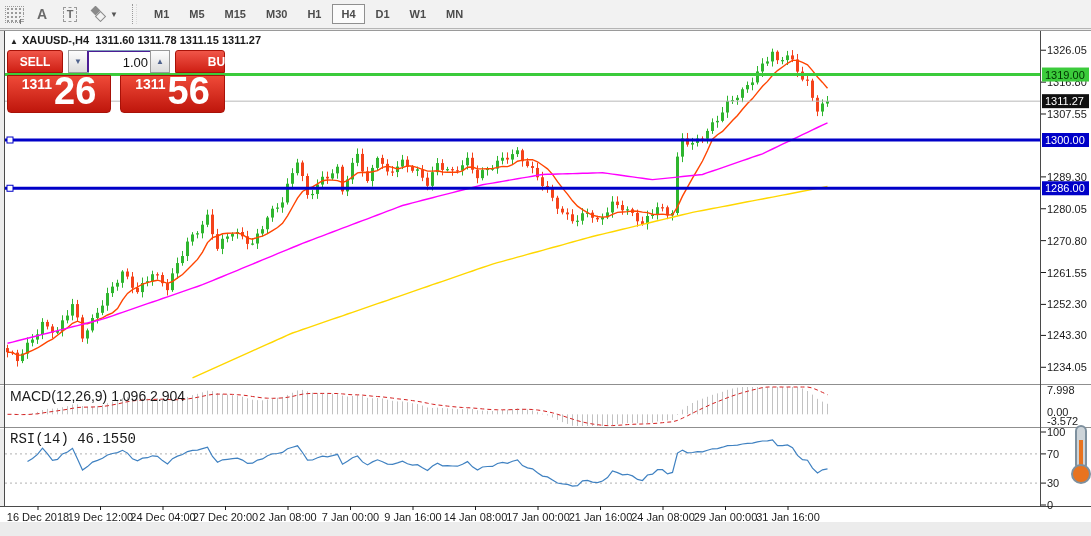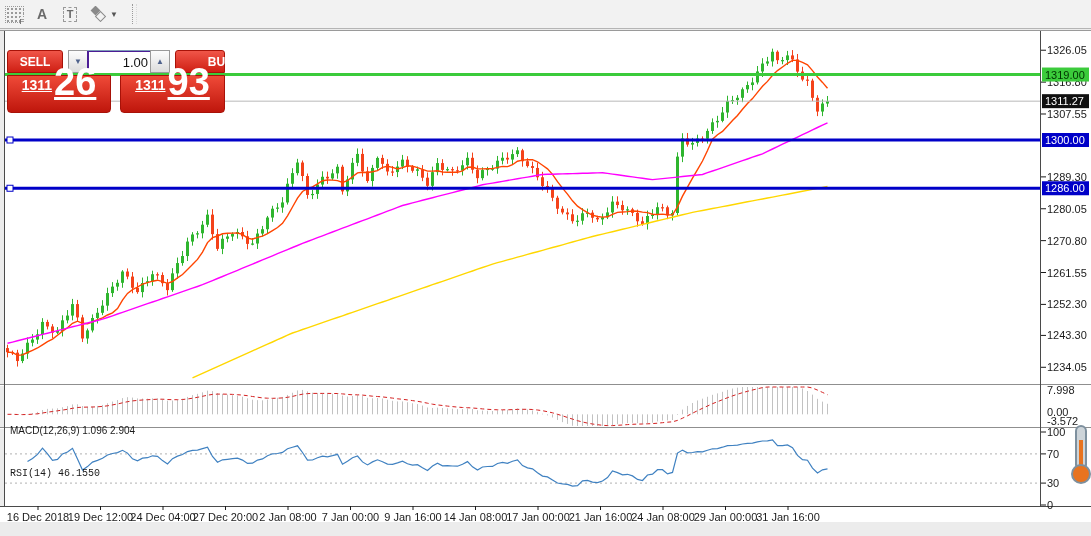--- a/index.html
+++ b/index.html
@@ -39,29 +39,29 @@
     background:linear-gradient(#fdfdfd,#dcdcdc);display:flex;align-items:center;justify-content:center;
     font-size:8px;color:#4f628c;}
   .stepper.down{left:61px;}
   .stepper.up{left:143px;}
   .vol-box{position:absolute;left:80px;top:0;width:63px;height:23px;box-sizing:border-box;
     border:1px solid #7f9db9;border-left:none;border-right:none;background:#4c1d95;}
   .vol-box input{width:57px;height:19px;margin:1px 0 0 2px;border:none;outline:none;text-align:right;
     font-size:13px;font-family:"Liberation Sans",sans-serif;color:#111;}
   .big-quote{position:absolute;top:25px;height:38px;color:#fff;
     background:linear-gradient(#ef4a38,#bf160c);border:1px solid #a81208;border-radius:0 0 4px 4px;
-    box-sizing:border-box;display:flex;align-items:flex-end;justify-content:center;padding-bottom:15px;cursor:default;text-decoration:underline;}
+    box-sizing:border-box;display:flex;align-items:flex-start;justify-content:center;padding-bottom:15px;cursor:default;}
   .big-quote.sell{left:0;width:104px;}
   .big-quote.buy{left:113px;width:105px;}
   .bq-small{font-size:14px;font-weight:bold;margin:0 2px 4px 0;}
   .bq-big{font-size:38px;font-weight:bold;line-height:30px;}
 
   .annotation{position:absolute;left:650px;top:287px;font-size:19px;
     font-family:"DejaVu Serif",serif;z-index:4;}
-  .pane-label{position:absolute;font-size:10px;color:#1a1a1a;z-index:4;margin-top:37px;}
+  .pane-label{position:absolute;font-size:14px;color:#1a1a1a;z-index:4;}
   #macd-label{left:10px;top:388px;}
   #rsi-label{left:10px;top:431px;font-family:Liberation Mono, monospace;}
 
   .thermo{position:absolute;left:1069px;top:424px;z-index:7;}
 </style>
 </head>
 <body>
 
 <div class="screen">
 
@@ -76,42 +76,56 @@
         <span class="icon-t">T</span>
       </div>
     <div class="tb-icon" style="width:34px;">
       <svg width="20" height="16" viewBox="0 0 20 16">
         <rect x="4" y="1" width="7" height="7" transform="rotate(45 7.5 4.5)" fill="#8a8a8a"></rect>
         <rect x="9" y="7" width="7" height="7" transform="rotate(45 12.5 10.5)" fill="none" stroke="#8a8a8a"></rect>
       </svg>
         <span class="caret">▼</span>
     </div>
     <div class="tb-sep"></div>
+    <div id="tf-holder" style="display:flex;">
+        <div class="tf">M1</div>
+        <div class="tf">M5</div>
+        <div class="tf">M15</div>
+        <div class="tf">M30</div>
+        <div class="tf">H1</div>
+        <div class="tf active">H4</div>
+        <div class="tf">D1</div>
+        <div class="tf">W1</div>
+        <div class="tf">MN</div>
+      </div>
   </div>
 
   <div class="chart-window"></div>
 
+  <div class="symbol-header">
+    <span class="tri">▲</span><span>XAUUSD-,H4</span>&nbsp;&nbsp;<span>1311.60 1311.78 1311.15 1311.27</span>
+  </div>
 
   <div class="trade-panel">
     <div class="tp-row">
       <div class="btn-sell">SELL</div>
       <div class="stepper down">▼</div>
       <div class="vol-box">
         <input value="1.00" style="">
       </div>
       <div class="stepper up">▲</div>
       <div class="btn-buy">BUY</div>
     </div>
     <div class="big-quote sell">
       <span class="bq-small">1311</span>
       <span class="bq-big">26</span>
     </div>
     <div class="big-quote buy">
       <span class="bq-small">1311</span>
-      <span class="bq-big">93</span>
+      <span class="bq-big">56</span>
     </div>
   </div>
 
   <svg id="chart-svg" width="1091" height="506">
       <rect x="0" y="476" width="1091" height="16" fill="#ffffff"></rect>
       <rect x="0" y="492" width="1091" height="14" fill="#ececec"></rect>
       <g>
         <line x1="7.5" y1="314.72677326692934" x2="7.5" y2="327.3622092753615" stroke="#f4421a" stroke-width="1"></line>
         <rect x="6" y="318.0879035819543" width="3" height="4.135458167330853" fill="#f4421a"></rect>
         <line x1="12.5" y1="320.5622005606247" x2="12.5" y2="324.96895095226216" stroke="#f4421a" stroke-width="1"></line>

